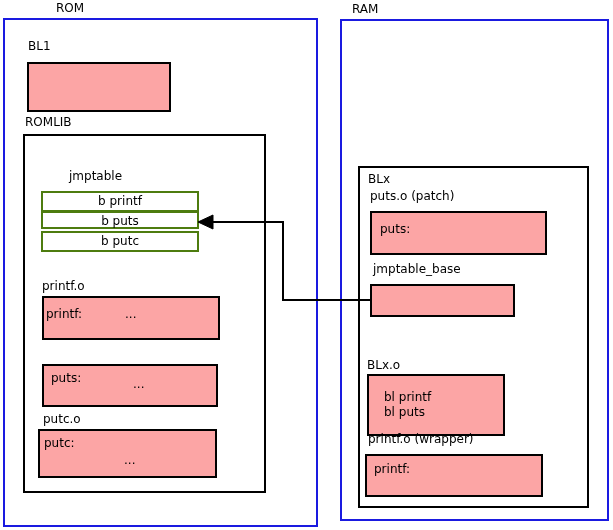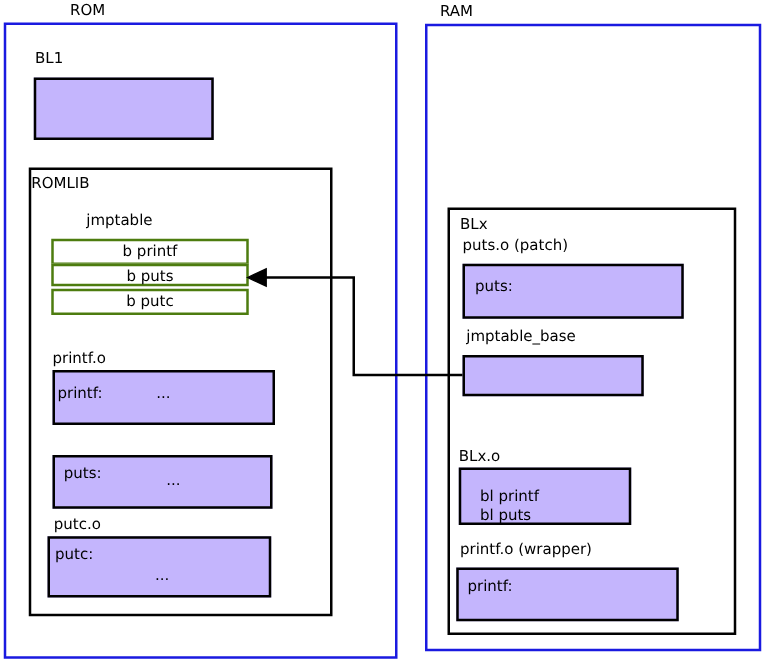--- a/index.html
+++ b/index.html
@@ -3,38 +3,38 @@
 <meta charset="utf-8">
 <style>
   html,body{margin:0;padding:0;background:#ffffff;}
   #canvas{
     position:relative;width:613px;height:530px;background:#ffffff;
     font-family:"DejaVu Sans","Liberation Sans",sans-serif;
     font-size:12px;color:#000;overflow:hidden;
   }
   .lbl{position:absolute;white-space:nowrap;line-height:14px;}
   .frame{position:absolute;border:2px solid #1a1ae0;box-sizing:border-box;background:transparent;}
-  .bx{position:absolute;border:2px solid #000;box-sizing:border-box;background:#c4b5fd;}
+  .bx{position:absolute;border:2px solid #000;box-sizing:border-box;background:#fca5a5;}
   .row{position:absolute;border:2px solid #4d7c0f;box-sizing:border-box;background:#fff;
        text-align:center;line-height:16px;}
   .inner{position:absolute;white-space:nowrap;}
   svg.overlay{position:absolute;left:0;top:0;pointer-events:none;}
 </style>
 </head>
 <body>
 
 <div id="canvas">
 
   <div class="lbl" style="left:56px;top:1px;">ROM</div>
   <div class="frame" style="left:3px;top:18px;width:315px;height:509px;"></div>
 
   <div class="lbl" style="left:28px;top:39px;">BL1</div>
   <div class="bx" style="left:27px;top:62px;width:144px;height:50px;"></div>
 
-  <div class="lbl" style="left:25px;top:115px;margin-top:24px;">ROMLIB</div>
+  <div class="lbl" style="left:25px;top:115px;">ROMLIB</div>
   <div class="bx" style="left:23px;top:134px;width:243px;height:359px;background:transparent;"></div>
 
   <div class="lbl" style="left:46px;top:169px;margin-left:23px;">jmptable</div>
   <div class="row" style="left:41px;top:191px;width:158px;height:21px;">b printf</div>
   <div class="row" style="left:41px;top:211px;width:158px;height:18px;">b puts</div>
   <div class="row" style="left:41px;top:231px;width:158px;height:21px;">b putc</div>
 
   <div class="lbl" style="left:42px;top:279px;">printf.o</div>
   <div class="bx" style="left:42px;top:296px;width:178px;height:44px;">
     <span class="inner" style="left:2px;top:9px;">printf:</span>
@@ -61,21 +61,21 @@
 
   <div class="lbl" style="left:370px;top:189px;">puts.o (patch)</div>
   <div class="bx" style="left:370px;top:211px;width:177px;height:44px;">
     <span class="inner" style="left:8px;top:9px;">puts:</span>
   </div>
 
   <div class="lbl" style="left:373px;top:262px;">jmptable_base</div>
   <div class="bx" style="left:370px;top:284px;width:145px;height:33px;"></div>
 
   <div class="lbl" style="left:367px;top:358px;">BLx.o</div>
-  <div class="bx" style="left:367px;top:374px;width:138px;height:46px;">
+  <div class="bx" style="left:367px;top:374px;width:138px;height:62px;">
     <span class="inner" style="left:15px;top:14px;">bl printf</span>
     <span class="inner" style="left:15px;top:29px;">bl puts</span>
   </div>
 
   <div class="lbl" style="left:368px;top:432px;">printf.o (wrapper)</div>
   <div class="bx" style="left:365px;top:454px;width:178px;height:43px;">
     <span class="inner" style="left:7px;top:6px;">printf:</span>
   </div>
 
   <svg class="overlay" width="613" height="530" viewBox="0 0 613 530">

